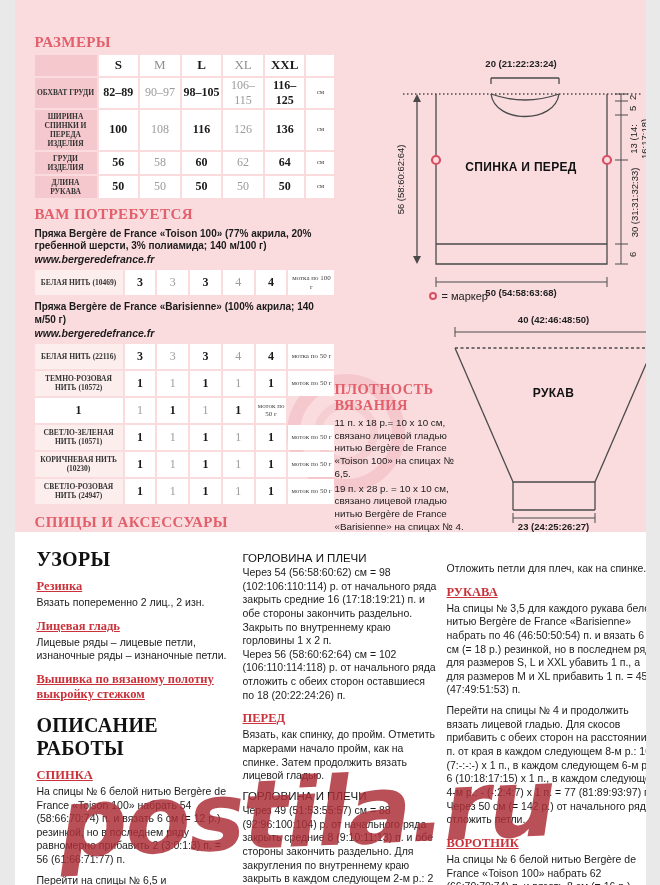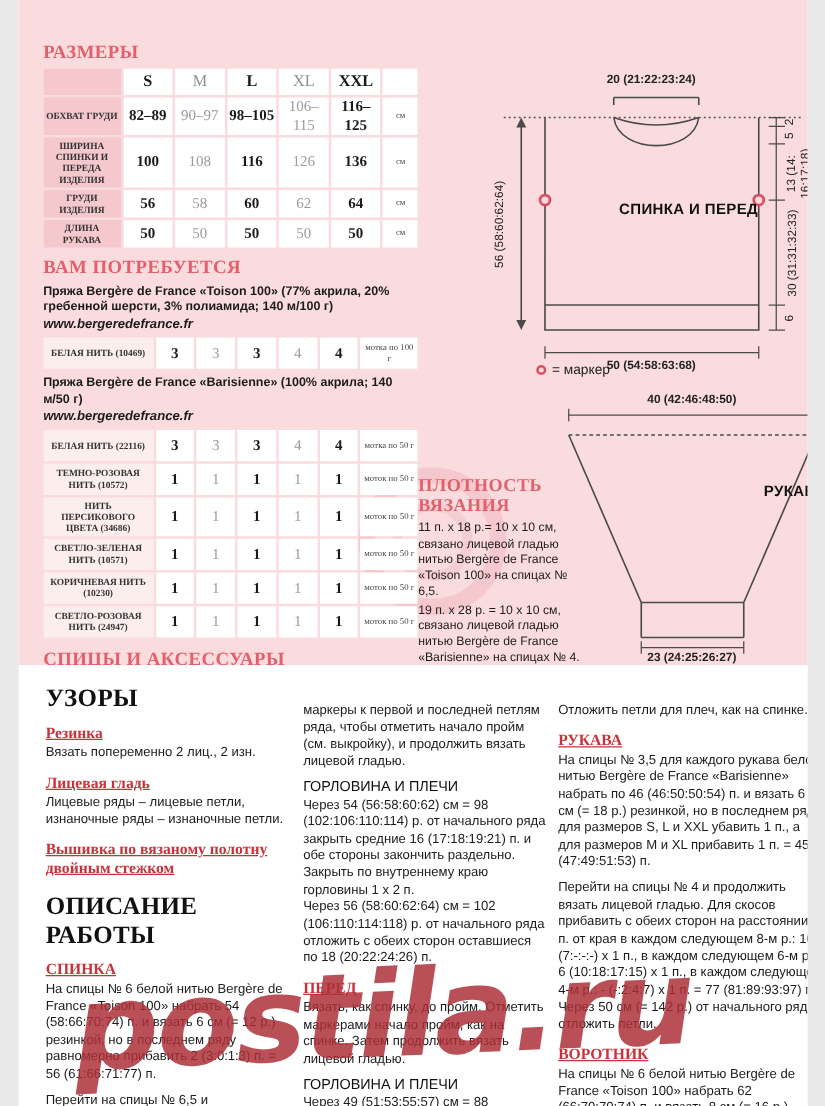--- a/index.html
+++ b/index.html
@@ -37,21 +37,21 @@
   .needles-text { font-size:10.5px; color:#1b1b1b; margin-top:1px; }
   .mt8 { margin-top:8px; } .mt10 { margin-top:10px; }
 
   
   .schem-head { position:absolute; left:385px; top:38px; width:230px; text-align:center; }
   .schem { position:absolute; }
   .schem svg { position:absolute; left:0; top:0; }
   .dim { position:absolute; font-size:9.5px; color:#222; text-align:center; white-space:nowrap; }
   .dim.b { font-weight:700; }
   .rot { transform:rotate(-90deg); transform-origin:center; white-space:normal; line-height:1.15; }
-  .piece-label { position:absolute; font-weight:700; font-size:12px; color:#111; text-align:right; letter-spacing:.3px; }
+  .piece-label { position:absolute; font-weight:700; font-size:12px; color:#111; text-align:center; letter-spacing:.3px; }
   .mlegend { position:absolute; left:414px; top:290px; display:flex; align-items:center; gap:5px;
              font-size:11px; color:#222; }
   .ring { width:8px; height:8px; border:2px solid #d84f63; border-radius:50%; display:inline-block; }
   .gauge { position:absolute; left:320px; top:382px; width:131px; }
   .gauge h2 { margin-bottom:3px; font-size:14.5px; }
   .gauge p { font-size:9.8px; line-height:1.3; color:#1b1b1b; margin-bottom:2px; }
 
   
   .col { position:absolute; top:16px; }
   .col1 { left:22px;  width:190px; }
@@ -187,21 +187,20 @@
             <div class="cell lbl">ТЕМНО-РОЗОВАЯ НИТЬ (10572)</div>
             <div class="cell val dark">1</div>
             <div class="cell val light">1</div>
             <div class="cell val dark">1</div>
             <div class="cell val light">1</div>
             <div class="cell val dark">1</div>
             <div class="cell unit">моток по 50 г</div>
           </div>
 
           <div class="grid-row yarn-row">
-            <div class="cell lbl">НИТЬ ПЕРСИКОВОГО ЦВЕТА (34686)</div>
             <div class="cell val dark">1</div>
             <div class="cell val light">1</div>
             <div class="cell val dark">1</div>
             <div class="cell val light">1</div>
             <div class="cell val dark">1</div>
             <div class="cell unit">моток по 50 г</div>
           </div>
 
           <div class="grid-row yarn-row">
             <div class="cell lbl">СВЕТЛО-ЗЕЛЕНАЯ НИТЬ (10571)</div>
@@ -324,30 +323,29 @@
   </div>
 
   <div class="white">
 
     <div class="col col1">
       <h1 class="sec">УЗОРЫ</h1>
       <div class="red-sub first">Резинка</div>
       <p class="body">Вязать попеременно 2 лиц., 2 изн.</p>
       <div class="red-sub">Лицевая гладь</div>
       <p class="body">Лицевые ряды – лицевые петли, изнаночные ряды – изнаночные петли.</p>
-      <div class="red-sub">Вышивка по вязаному полотну двойным стежком</div>
+      <div class="red-sub">Вышивка по вязаному полотну выкройку стежком</div>
       <h1 class="sec" style="margin-top:12px;">ОПИСАНИЕ РАБОТЫ</h1>
       <div class="red-sub first">СПИНКА</div>
       <p class="body">На спицы № 6 белой нитью Bergère de France «Toison 100» набрать 54 (58:66:70:74) п. и вязать 6 см (= 12 р.) резинкой, но в последнем ряду равномерно прибавить 2 (3:0:1:3) п. = 56 (61:66:71:77) п.</p>
       <p class="body">Перейти на спицы № 6,5 и продолжить вязать лицевой гладью.</p>
 
     </div>
 
     <div class="col col2">
-      <p class="body" style="margin-top:14px;">маркеры к первой и последней петлям ряда, чтобы отметить начало пройм (см. выкройку), и продолжить вязать лицевой гладью.</p>
       <div class="blk-sub">ГОРЛОВИНА И ПЛЕЧИ</div>
       <p class="body" style="margin-bottom:0;">Через 54 (56:58:60:62) см = 98 (102:106:110:114) р. от начального ряда закрыть средние 16 (17:18:19:21) п. и обе стороны закончить раздельно. Закрыть по внутреннему краю горловины 1 х 2 п.</p>
       <p class="body">Через 56 (58:60:62:64) см = 102 (106:110:114:118) р. от начального ряда отложить с обеих сторон оставшиеся по 18 (20:22:24:26) п.</p>
       <div class="red-sub">ПЕРЕД</div>
       <p class="body">Вязать, как спинку, до пройм. Отметить маркерами начало пройм, как на спинке. Затем продолжить вязать лицевой гладью.</p>
       <div class="blk-sub">ГОРЛОВИНА И ПЛЕЧИ</div>
       <p class="body">Через 49 (51:53:55:57) см = 88 (92:96:100:104) р. от начального ряда закрыть средние 8 (9:10:11:13) п. и обе стороны закончить раздельно. Для закругления по внутреннему краю закрыть в каждом следующем 2-м р.: 2 х 2 п., 2 х 1 п.</p>
     </div>
 
     <div class="col col3">

